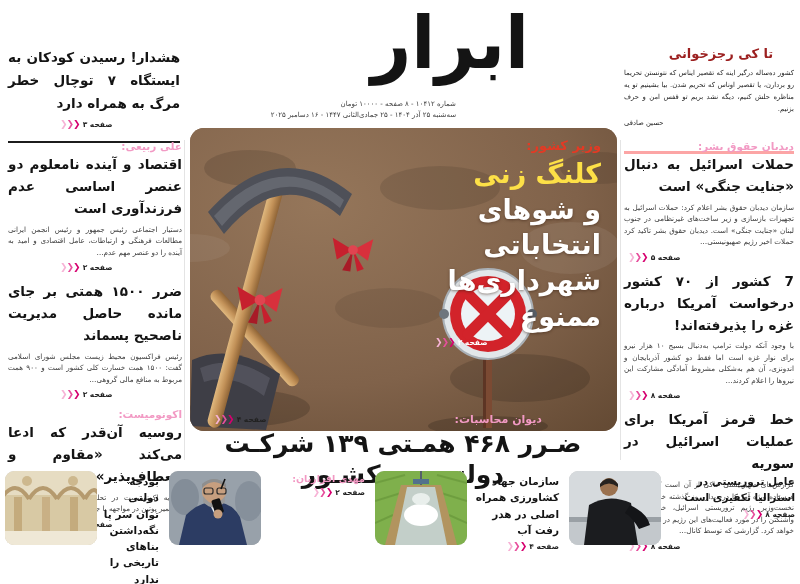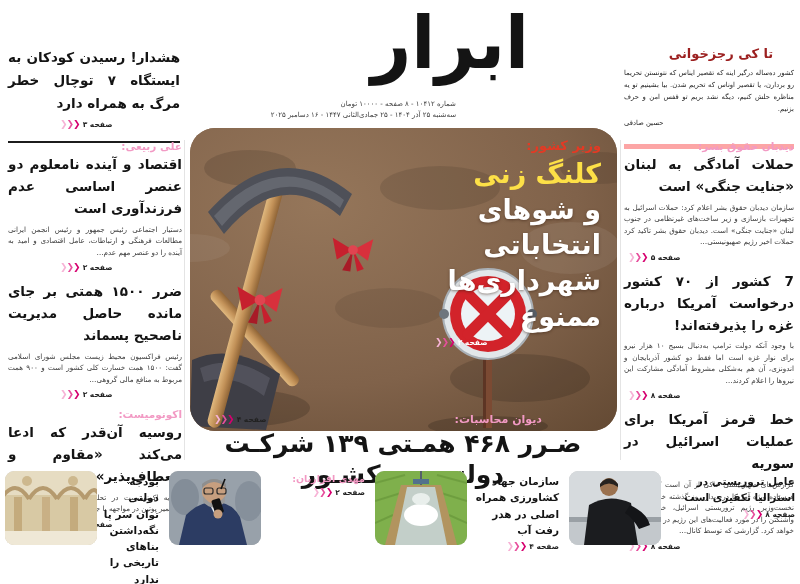--- a/index.html
+++ b/index.html
@@ -25,36 +25,36 @@
   .chev i::before{content:"❮"}
   .chev .c1{color:#d6006f}.chev .c2{color:#e74f9d}.chev .c3{color:#f7b3d6}
   .mark-left{margin-right:auto;margin-left:52px}
   .mark-left-edge{margin-right:auto;margin-left:4px}
 
   
   .toplead{position:absolute;left:8px;top:46px;width:172px;border-bottom:2px solid #1c1c1c;padding-bottom:12px}
   .toplead h2{font-size:13.5px;font-weight:bold;line-height:1.7;text-align:justify}
 
   
-  .reader{position:absolute;right:6px;top:46px;width:170px;border-bottom:5px solid #fca5a5;padding-bottom:17px}
+  .reader{position:absolute;right:6px;top:46px;width:170px;border-bottom:3px solid #fca5a5;padding-bottom:24px}
   .reader .title{font-size:13px;font-weight:bold;color:#9c2020;text-align:right;
                  padding-left:24px;margin-bottom:7px;text-align:center}
   .reader .rbody{font-size:6.8px;color:#242424;text-align:justify;line-height:1.75}
   .reader .sig{font-size:6.8px;color:#242424;text-align:left;margin-top:3px}
 
   
   .col-left{position:absolute;left:8px;top:140px;width:174px}
   .col-right{position:absolute;right:6px;top:140px;width:170px}
   .story{margin-bottom:9px}
   .story h3{font-size:13.5px;font-weight:bold;line-height:1.62;text-align:justify}
   .vr{position:absolute;top:140px;height:320px;width:1px;background:#e4e4e4}
 
   
   .photo-main{position:absolute;left:190px;top:128px;width:427px;height:303px;
-              border-radius:25px;overflow:hidden;background:#84664d}
+              border-radius:14px;overflow:hidden;background:#84664d}
   .photo-main svg{display:block}
   .overlay{position:absolute;top:10px;right:16px;width:218px;text-align:right}
   .ol-kicker{font-size:13px;font-weight:bold;color:#e33a24;margin-bottom:3px}
   .ol-red{font-size:27px;font-weight:bold;color:#fde047;line-height:1.32}
   .ol-white{font-size:27px;font-weight:bold;color:#ffffff;line-height:1.32;
             text-shadow:0 1px 3px rgba(60,35,20,.55)}
   .ol-mark{color:#fff;margin-top:4px}
   .ol-mark .lbl{color:#fff}
 
   
@@ -211,21 +211,21 @@
           <i class="c2"></i>
           <i class="c3"></i>
         </span>
     </div>
   </div>
 </div>
 
 <div class="col-right">
   <div class="story">
     <div class="kicker">دیدبان حقوق بشر:</div>
-    <h3>حملات آمادگی به لبنان «جنایت جنگی» است</h3>
+    <h3>حملات اسرائیل به دنبال «جنایت جنگی» است</h3>
     <div class="body-txt">سازمان دیدبان حقوق بشر اعلام کرد: حملات اسرائیل به تجهیزات بازسازی و زیر ساخت‌های غیرنظامی در جنوب لبنان «جنایت جنگی» است. دیدبان حقوق بشر تاکید کرد حملات اخیر رژیم صهیونیستی…</div>
     <div class="pgmark mark-left-edge">
       <span class="lbl">صفحه ۵</span>
       <span class="chev">
           <i class="c1"></i>
           <i class="c2"></i>
           <i class="c3"></i>
         </span>
     </div>
   </div>

